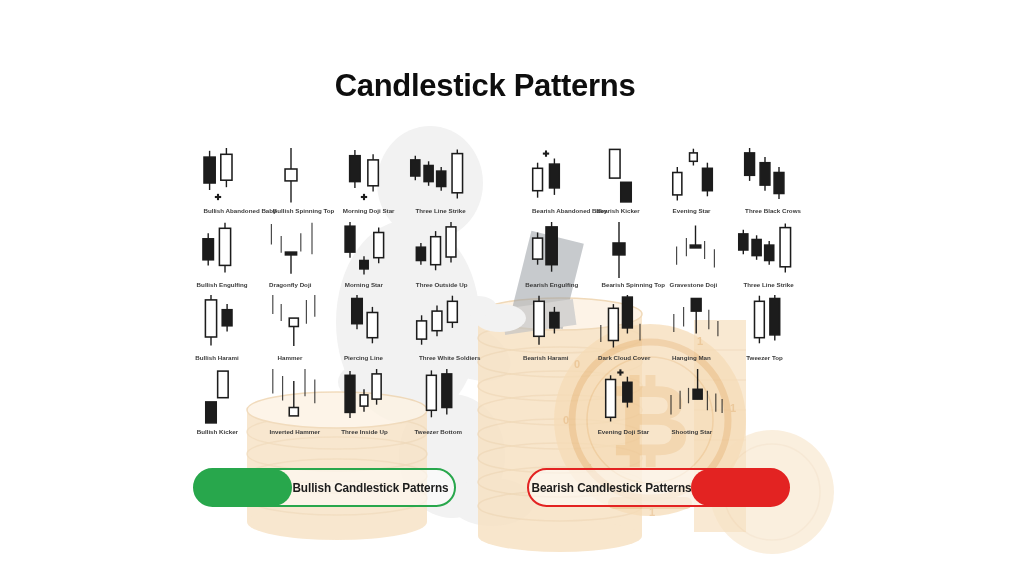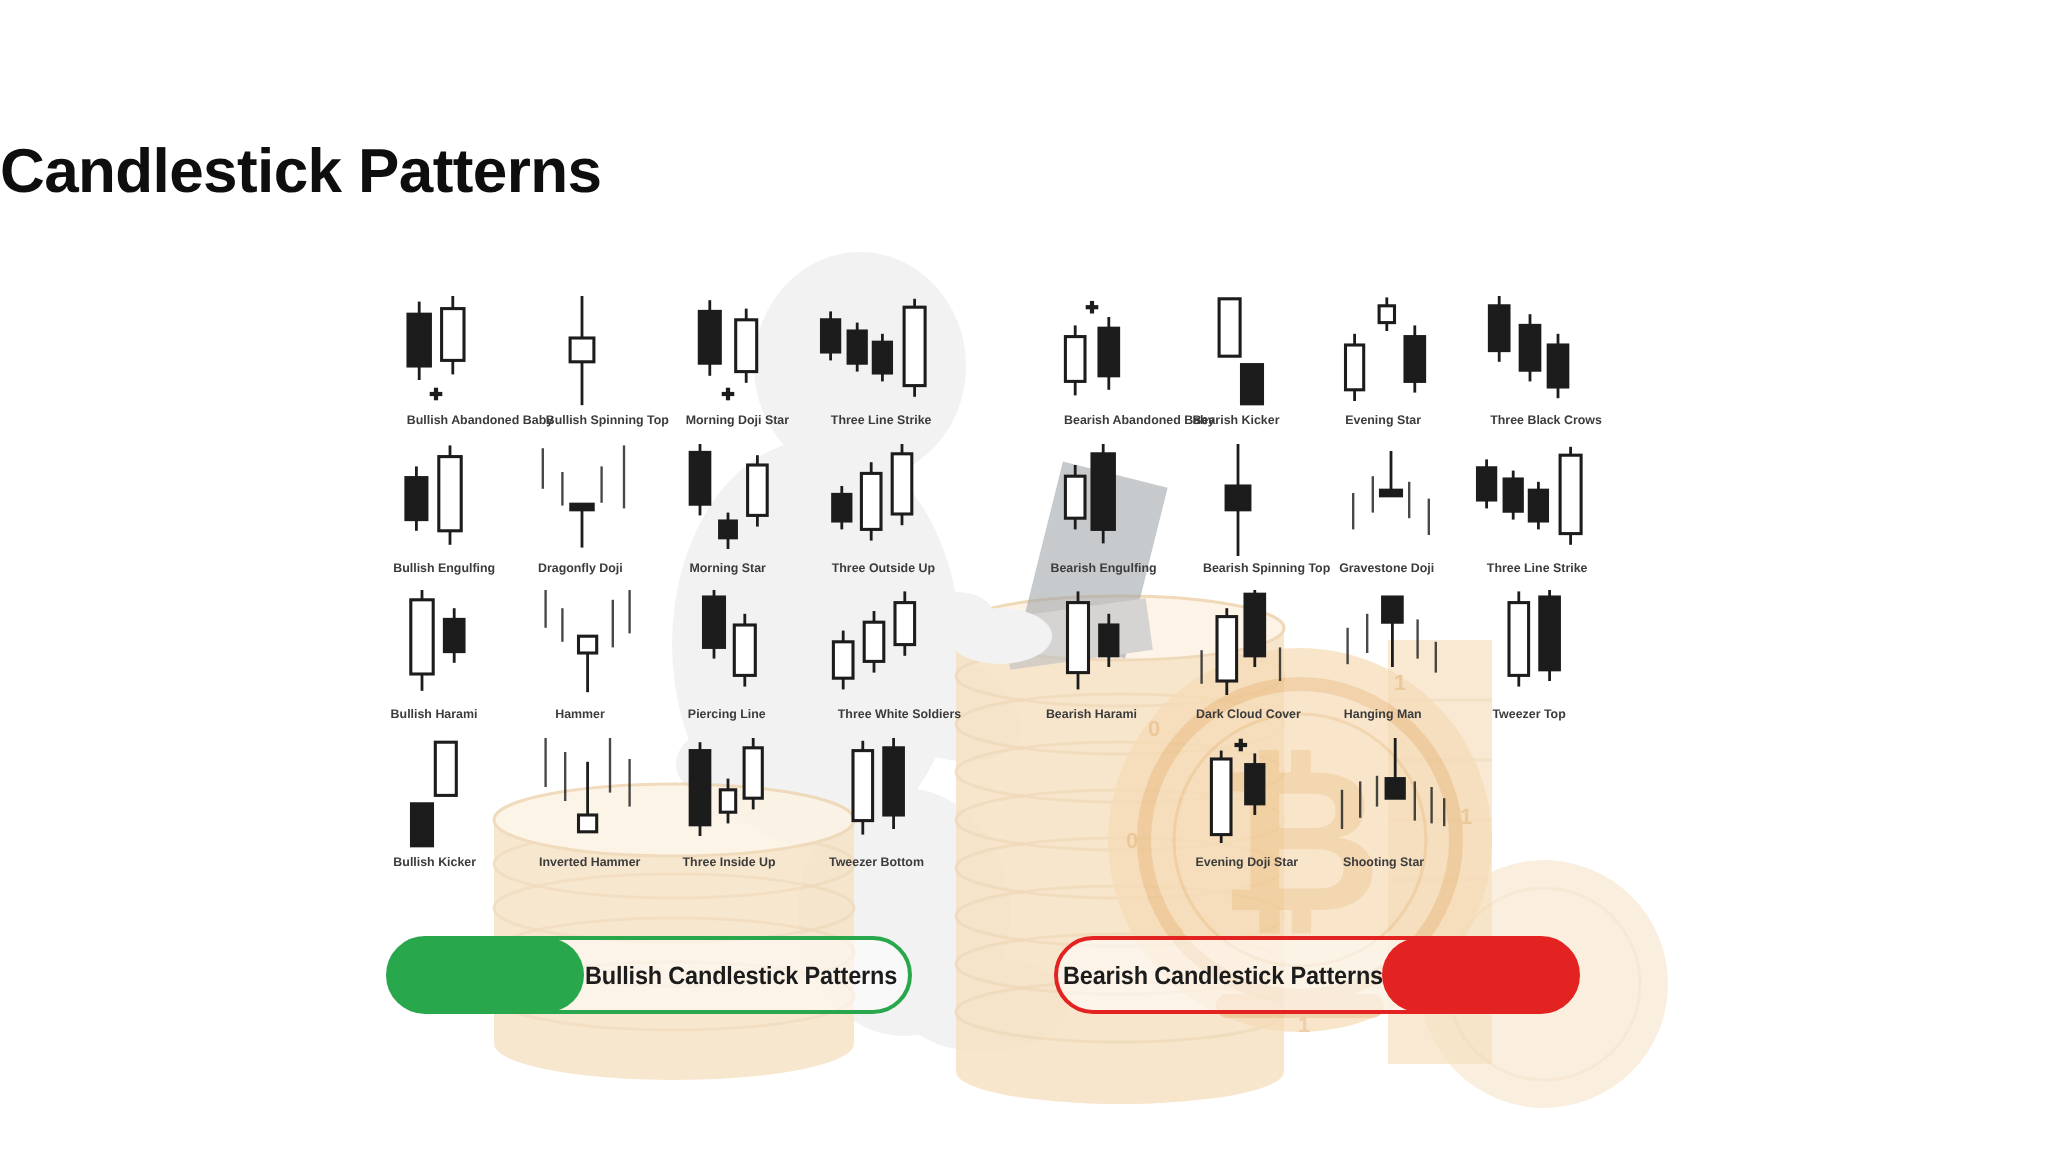--- a/index.html
+++ b/index.html
@@ -12,21 +12,21 @@
   }
   *{box-sizing:border-box;margin:0;padding:0}
   html,body{width:1024px;height:576px;overflow:hidden;background:#ffffff;
     font-family:"Liberation Sans",sans-serif;}
   .stage{position:relative;width:1024px;height:576px;background:#fff;overflow:hidden}
   #bg-svg{position:absolute;left:0;top:0;z-index:0}
   .figure ellipse{fill:var(--figure)}
   .coin-side{fill:var(--coin)}
   .coin-top{fill:var(--coin-top);stroke:var(--coin-ring);stroke-width:1.5}
   .coin-line{fill:none;stroke:var(--coin-ring);stroke-width:1.5;opacity:.75}
-  .page-title{position:absolute;top:68px;left:0;width:970px;text-align:left;
+  .page-title{position:absolute;top:68px;left:0;width:970px;text-align:center;
     font-size:31px;font-weight:800;color:#0e0e0e;letter-spacing:-.3px;z-index:2}
   .pattern-grid{position:absolute;top:148px;display:grid;
     grid-template-columns:repeat(4,73px);grid-auto-rows:73.5px;z-index:2}
   #grid-bullish{left:181px}
   #grid-bearish{left:509px}
   .pattern-cell{display:flex;flex-direction:column;align-items:center;width:73px}
   .glyph{width:70px;height:56px;display:block}
   .plabel{width:73px;height:12px;text-align:center;overflow:visible;margin-top:-2px;white-space:nowrap}
   .plabel span{display:inline-block;font-size:10px;font-weight:600;color:#3b3b3b;
     white-space:nowrap;transform:scale(.62);transform-origin:center top}

